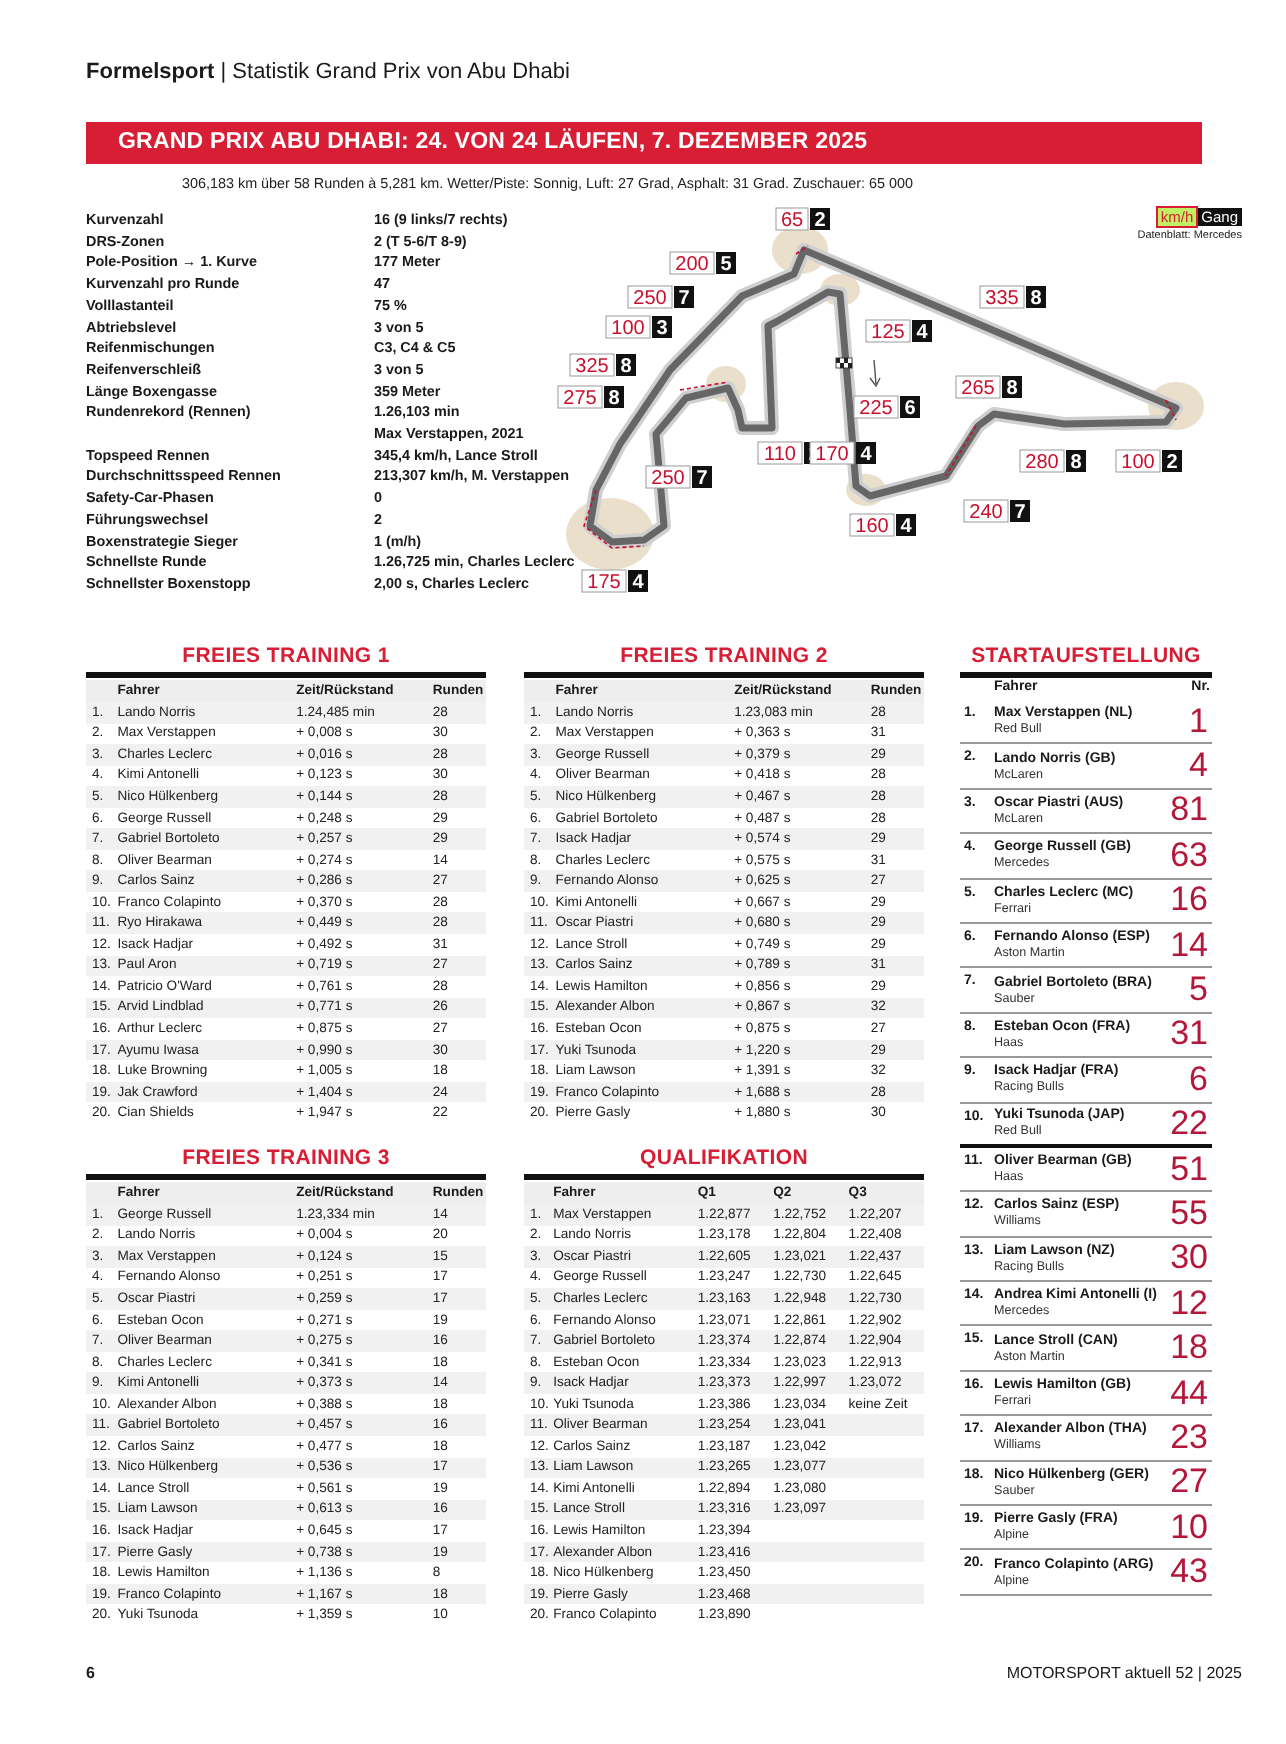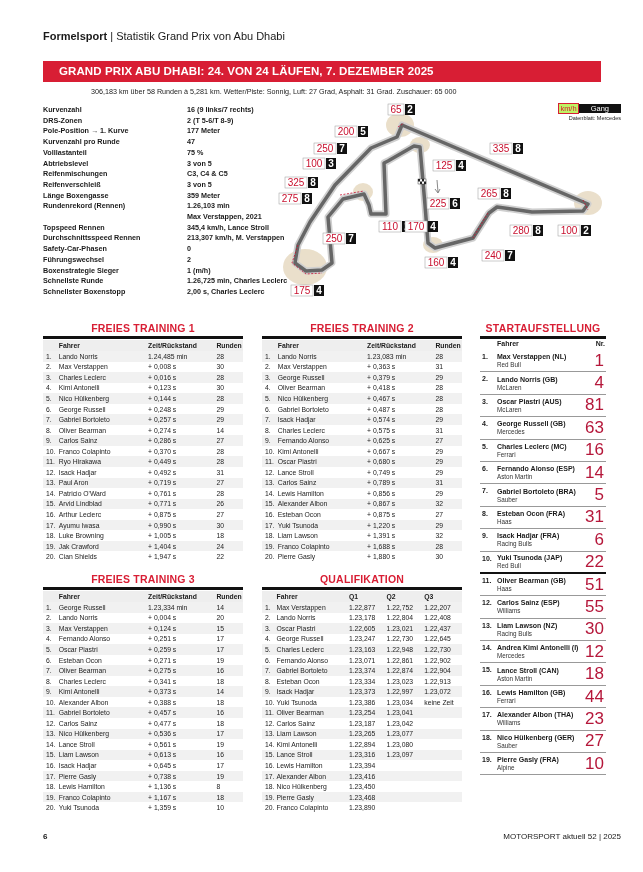--- a/index.html
+++ b/index.html
@@ -14,21 +14,21 @@
   .subline { position: absolute; left: 43px; top: 87px; font-size: 7.2px; color: #222; margin-left: 48px; }
 
   .facts { position: absolute; left: 43px; top: 105px; font-size: 7.2px; font-weight: bold; }
   .fact-row { display: flex; line-height: 10.7px; gap: 44px; }
   .fact-label { width: 100px; }
   .fact-value { width: 130px; }
 
   .circuit { position: absolute; left: 270px; top: 95px; width: 352px; height: 215px; }
   .legend { position: absolute; right: 22px; top: 104px; font-size: 7.5px; text-align: right; }
   .legend .kmh { color: #d81e34; border: 1px solid #d81e34; padding: 0 1px; background: #bef264; }
-  .legend .gang { color: #fff; background: #111; padding: 0 12px; }
+  .legend .gang { color: #fff; background: #111; padding: 0 2px; }
   .legend .src { font-size: 5.5px; margin-top: 2px; color: #222; }
 
   .section { position: absolute; }
   .section-title { color: #d81e34; font-weight: bold; font-size: 10.5px; letter-spacing: 0.2px; text-align: center; }
   .section-rule { height: 3px; background: #111; margin-top: 2px; margin-bottom: 1px; }
   table { border-collapse: collapse; width: 100%; font-size: 6.8px; }
   th { text-align: left; font-weight: bold; height: 11px; background: #eeeeee; padding: 0; }
   td { height: 10.55px; padding: 0; color: #222; }
   tr:nth-child(even) td { background: #f1f1f1; }
   tr:nth-child(odd) td { background: #ffffff; }
@@ -993,17 +993,25 @@
         <span class="gnum">27</span>
       </div>
       <div class="grid-row">
         <span class="gpos">19.</span>
         <span class="ginfo">
           <div class="gname">Pierre Gasly (FRA)</div>
           <div class="gteam">Alpine</div>
         </span>
         <span class="gnum">10</span>
       </div>
+      <div class="grid-row">
+        <span class="gpos">20.</span>
+        <span class="ginfo">
+          <div class="gname">Franco Colapinto (ARG)</div>
+          <div class="gteam">Alpine</div>
+        </span>
+        <span class="gnum">43</span>
+      </div>
     </div>
 </div>
 
 <div class="footer-left">6</div>
 <div class="footer-right">MOTORSPORT aktuell 52 | 2025</div>
 
 </body></html>

